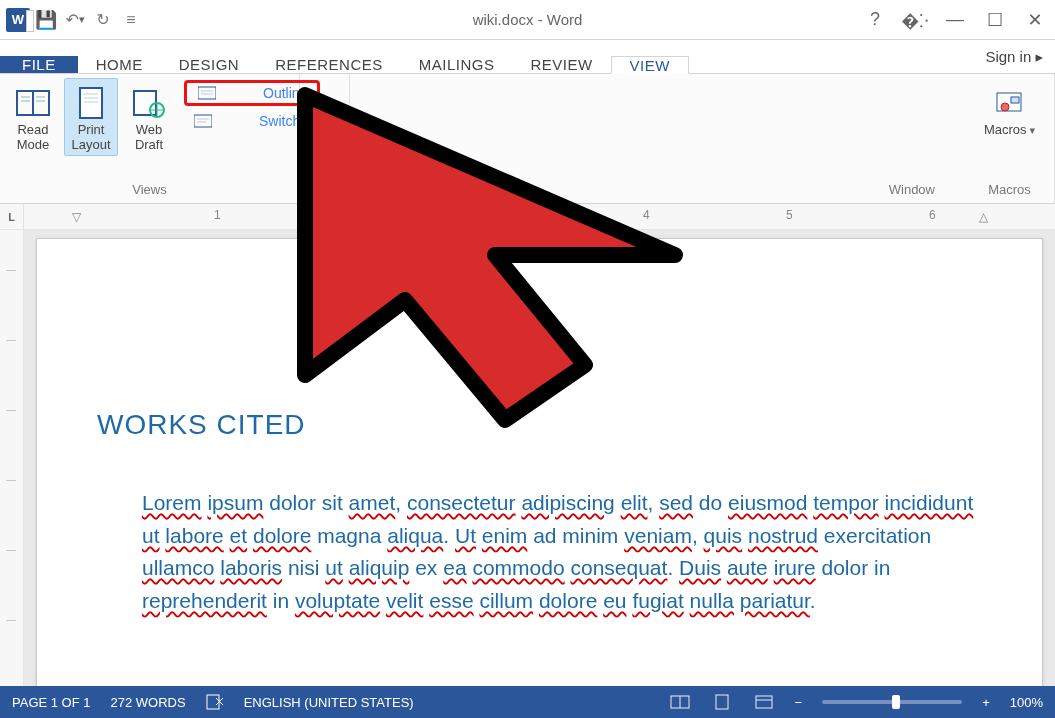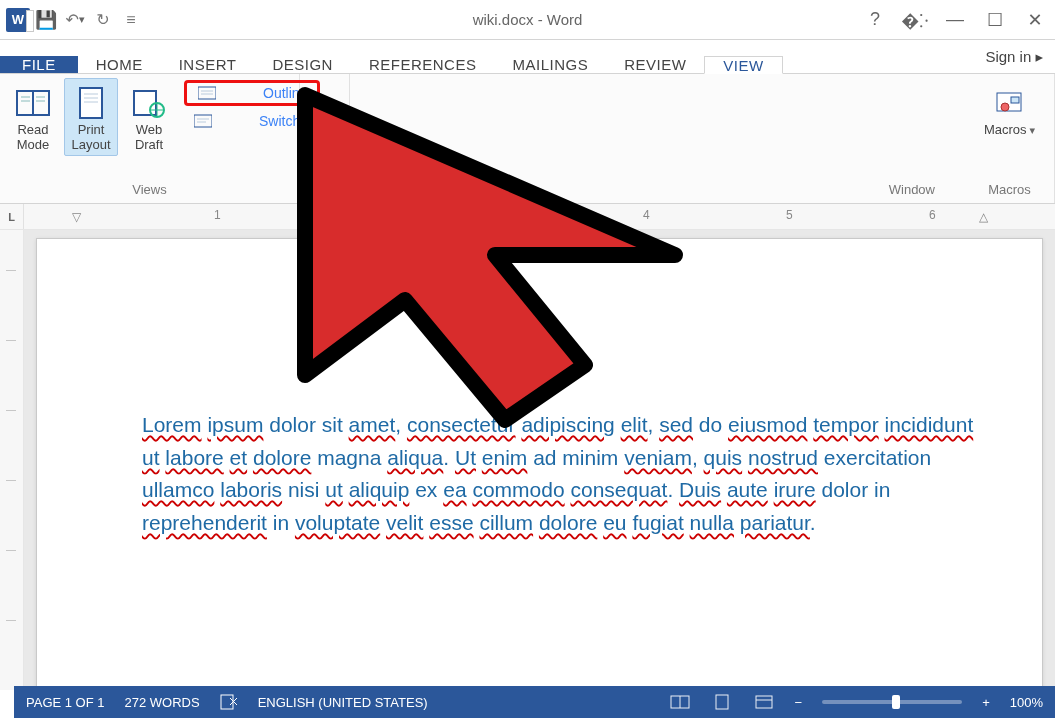--- a/index.html
+++ b/index.html
@@ -42,21 +42,21 @@
   
   .workspace { display:flex; height:460px; }
   .vruler { width:24px; background:#f7f7f7; border-right:1px solid #e6e6e6; position:relative; }
   .vruler .tick { position:absolute; left:6px; width:10px; border-top:1px solid #c7c7c7; }
   .page-wrap { flex:1; background:#e9e9e9; overflow:hidden; position:relative;}
   .page { background:#fff; margin:8px 12px 0; border:1px solid #c9c9c9; min-height:600px; padding:170px 60px 40px 60px; position:relative; box-shadow:0 1px 4px rgba(0,0,0,.1);}
   .page h1 { color:#1f6aa5; font-weight:400; letter-spacing:1px; font-size:28px; margin-bottom:46px; font-family:"Segoe UI Light","Segoe UI",Arial;}
   .page p { color:#1f6aa5; font-size:21px; line-height:1.55; font-family:"Segoe UI",Arial;margin-left:45px;}
   .sqg { text-decoration: underline wavy #c00 1.5px; text-underline-offset:3px;}
   
-  .statusbar { height:28px; background:#2b579a; color:#fff; font-size:13px; display:flex; align-items:center; padding:16px 12px; gap:20px; position:absolute; bottom:0; left:14px; right:0;}
+  .statusbar { height:28px; background:#2b579a; color:#fff; font-size:13px; display:flex; align-items:center; padding:16px 12px; gap:20px; position:absolute; bottom:0; left:0; right:0;}
   .statusbar .seg { display:flex; align-items:center; gap:8px;}
   .statusbar .spacer { flex:1;}
   .statusbar .vicon { width:22px; height:18px; display:flex; align-items:center; justify-content:center; cursor:pointer; opacity:.9;}
   .zoomslider { width:140px; height:4px; background:rgba(255,255,255,.35); position:relative; border-radius:2px;}
   .zoomslider .thumb { position:absolute; top:-5px; left:50%; width:8px; height:14px; background:#fff; border-radius:2px;}
   
   .big-cursor { position:absolute; top:65px; left:275px; pointer-events:none; z-index:50;}
   svg { display:block; }
   .chev::after { content:" \25BE"; font-size:11px; color:#666;}
 </style>
@@ -77,21 +77,20 @@
     <div class="wc">�჻</div>
     <div class="wc">—</div>
     <div class="wc">☐</div>
     <div class="wc">✕</div>
   </div>
 </div>
 
 <div class="tabs">
   <div class="tab file">FILE</div>
   <div class="tab">HOME</div>
-  <div class="tab">INSERT</div>
   <div class="tab">DESIGN</div>
   <div class="tab">REFERENCES</div>
   <div class="tab">MAILINGS</div>
   <div class="tab">REVIEW</div>
   <div class="tab active">VIEW</div>
   <div class="signin"><span>Sign in</span>&nbsp;▸</div>
 </div>
 
 <div class="ribbon">
 
@@ -207,20 +206,21 @@
   <div class="vruler">
     <div class="tick" style="top:40px;"></div>
     <div class="tick" style="top:110px;"></div>
     <div class="tick" style="top:180px;"></div>
     <div class="tick" style="top:250px;"></div>
     <div class="tick" style="top:320px;"></div>
     <div class="tick" style="top:390px;"></div>
   </div>
   <div class="page-wrap">
     <div class="page">
+      <h1>WORKS CITED</h1>
       <p id="doc-body"><span class="sqg">Lorem</span> <span class="sqg">ipsum</span> dolor sit <span class="sqg">amet</span>, <span class="sqg">consectetur</span> <span class="sqg">adipiscing</span> <span class="sqg">elit</span>, <span class="sqg">sed</span> do <span class="sqg">eiusmod</span> <span class="sqg">tempor</span> <span class="sqg">incididunt</span> <span class="sqg">ut</span> <span class="sqg">labore</span> <span class="sqg">et</span> <span class="sqg">dolore</span> magna <span class="sqg">aliqua</span>. <span class="sqg">Ut</span> <span class="sqg">enim</span> ad minim <span class="sqg">veniam</span>, <span class="sqg">quis</span> <span class="sqg">nostrud</span> exercitation <span class="sqg">ullamco</span> <span class="sqg">laboris</span> nisi <span class="sqg">ut</span> <span class="sqg">aliquip</span> ex <span class="sqg">ea</span> <span class="sqg">commodo</span> <span class="sqg">consequat</span>. <span class="sqg">Duis</span> <span class="sqg">aute</span> <span class="sqg">irure</span> dolor in <span class="sqg">reprehenderit</span> in <span class="sqg">voluptate</span> <span class="sqg">velit</span> <span class="sqg">esse</span> <span class="sqg">cillum</span> <span class="sqg">dolore</span> <span class="sqg">eu</span> <span class="sqg">fugiat</span> <span class="sqg">nulla</span> <span class="sqg">pariatur</span>.</p>
     </div>
   </div>
 </div>
 
 <div class="statusbar">
   <div class="seg">PAGE 1 OF 1</div>
   <div class="seg">272 WORDS</div>
   <div class="seg">
     <svg width="18" height="16">

